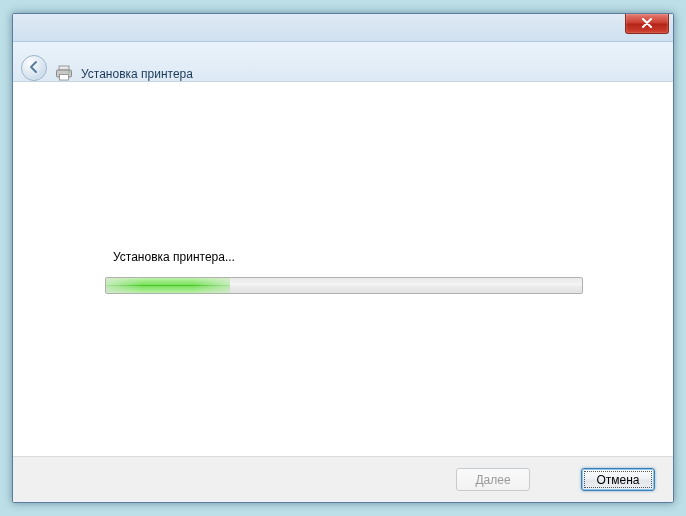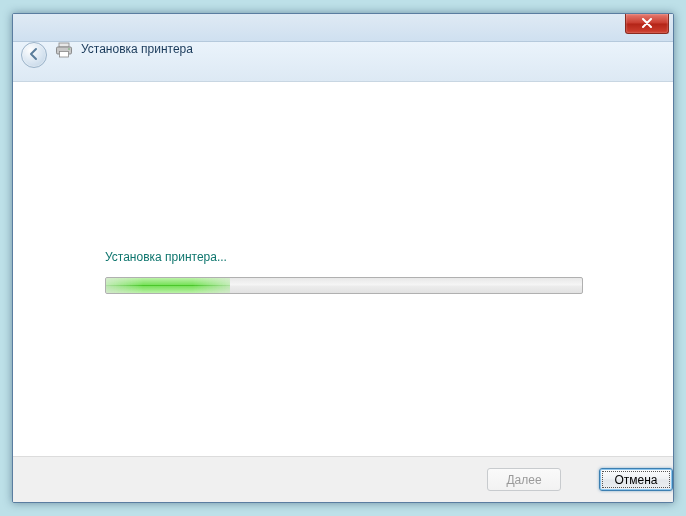--- a/index.html
+++ b/index.html
@@ -47,21 +47,21 @@
     align-items: center;
     justify-content: center;
     box-shadow: inset 0 0 2px rgba(255,255,255,.5);
   }
   .close-btn svg { width: 12px; height: 10px; }
   .header {
     height: 40px;
     background: linear-gradient(#eaf3fb, #dde9f4);
     border-bottom: 1px solid #c8d6e2;
     display: flex;
-    align-items: flex-start;
+    align-items: flex-end;
     padding-left: 8px;
     gap: 8px;
   }
   .back-btn {
     width: 26px; height: 26px;
     border-radius: 50%;
     background: radial-gradient(circle at 35% 30%, #fefefe, #d8e5f1 55%, #b9cde0);
     border: 1px solid #9bb3c9;
     display: flex; align-items: center; justify-content: center;
     box-shadow: inset 0 0 2px #fff;
@@ -77,23 +77,23 @@
   }
   .content {
     flex: 1;
     background: #fff;
     position: relative;
     padding: 0 70px;
   }
   .status-text {
     position: absolute;
     top: 168px;
-    left: 92px;
-    font-size: 12px;
-    color: #0f766e;
+    left: 100px;
+    font-size: 12px;
+    color: #000000;
   }
   .progress-wrap {
     position: absolute;
     top: 195px;
     left: 92px;
     width: 478px;
     height: 17px;
     border: 1px solid #b0b0b0;
     border-radius: 2px;
     background: linear-gradient(#e8e8e8, #f5f5f5 45%, #ececec 55%, #e2e2e2);
@@ -113,21 +113,22 @@
     mask-image: linear-gradient(to right, rgba(0,0,0,.4) 0%, #000 30%, #000 70%, rgba(0,0,0,.4) 100%);
     -webkit-mask-image: linear-gradient(to right, rgba(0,0,0,.4) 0%, #000 30%, #000 70%, rgba(0,0,0,.4) 100%);
   }
   .footer {
     height: 46px;
     background: #f0f0f0;
     border-top: 1px solid #dcdcdc;
     display: flex;
     align-items: center;
     justify-content: flex-end;
-    gap: 5px;
+    padding-right: 18px;
+    gap: 18px;
   }
   .btn {
     min-width: 74px;
     height: 23px;
     font-size: 12px;
     font-family: inherit;
     border: 1px solid #aeb3b8;
     border-radius: 3px;
     background: linear-gradient(#fdfdfd, #eef1f4 48%, #e3e7eb 52%, #eceff2);
     display: flex;

